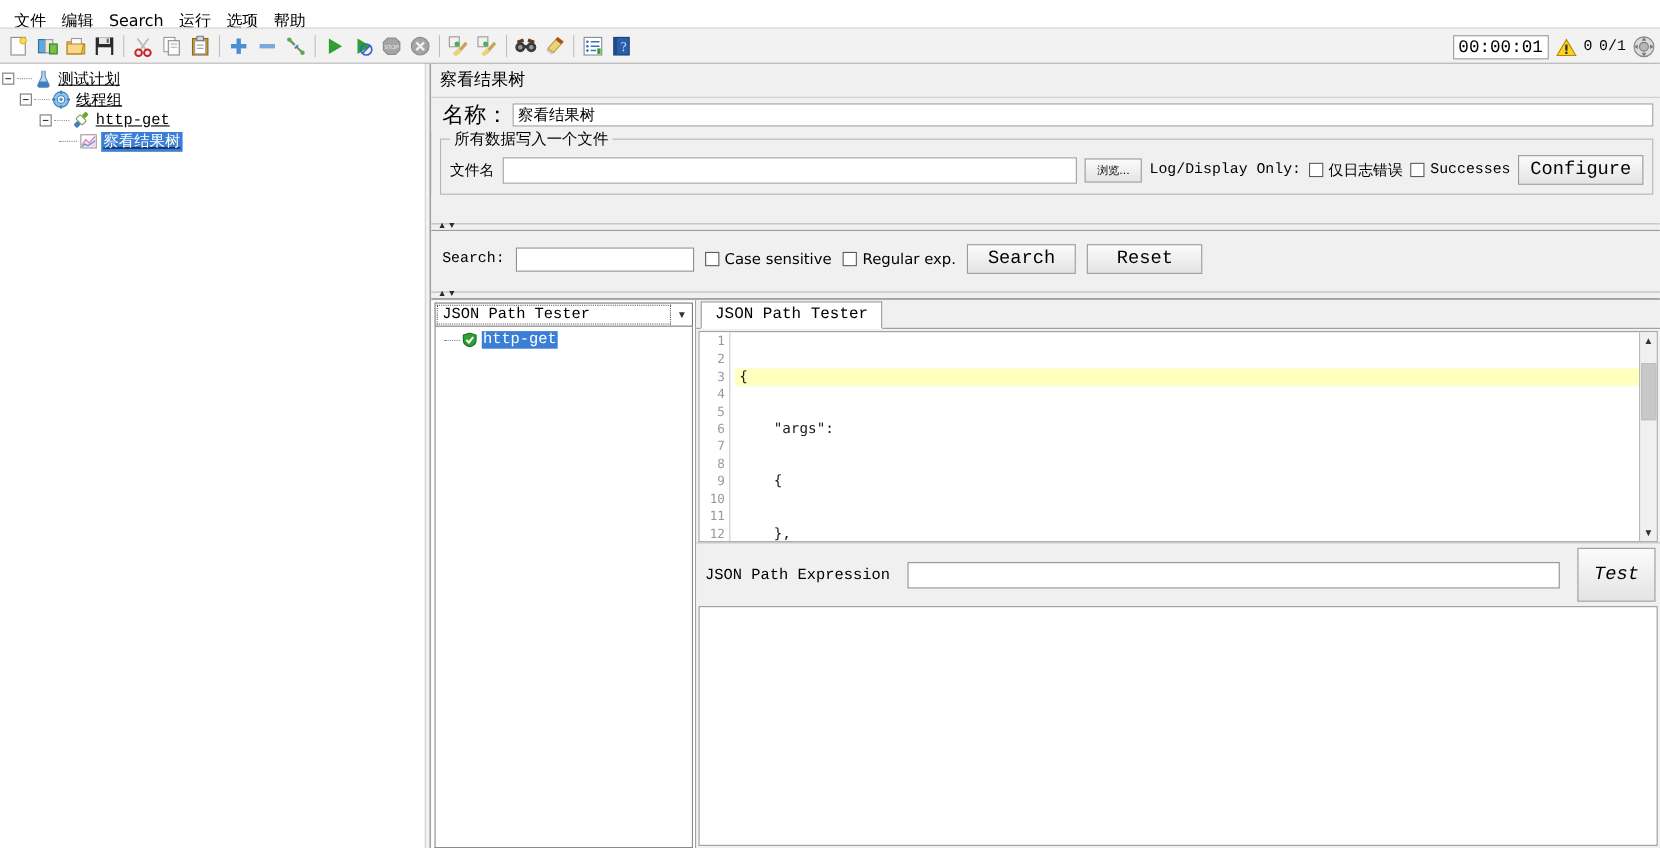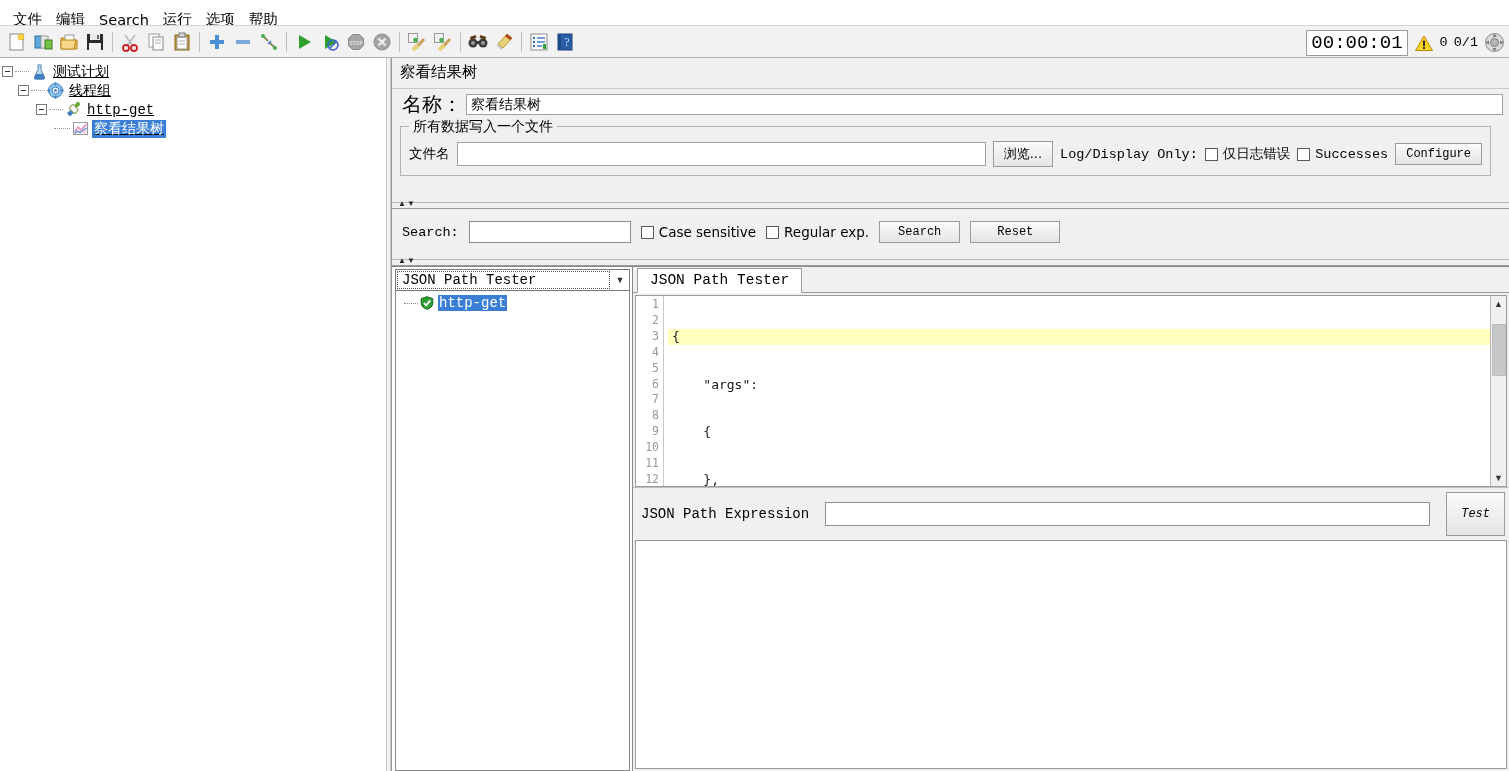--- a/index.html
+++ b/index.html
@@ -65,21 +65,21 @@
     top: 0;
     height: 33px;
     display: flex;
     align-items: center;
     gap: 6px;
   }
   .timer-box {
     border: 1px solid #9a9a9a;
     background: #ffffff;
     font-family: "Liberation Mono", monospace;
-    font-size: 19px;
+    font-size: 16px;
     padding: 1px 4px;
     letter-spacing: 0px;
   }
   .warn-count, .err-count {
     font-family: "Liberation Mono", monospace;
     font-size: 13.5px;
   }
 
   
   .main {
@@ -184,21 +184,21 @@
     font-size: 14px;
     font-family: "DejaVu Sans", sans-serif;
     padding: 1px 4px;
     outline: none;
     color: #000;
   }
   .txt.plain { border: 1px solid #f0f0f0; background:#ffffff; }
 
   
   .fs-wrap {
-    margin: 6px 18px 0 8px;
+    margin: 6px 6px 0 8px;
     border: 1px solid #b4b4b4;
     position: relative;
     padding: 14px 8px 8px 8px;
     background: #f0f0f0;
   }
   .fs-legend {
     position: absolute;
     top: -9px;
     left: 8px;
     background: #f0f0f0;
@@ -208,27 +208,27 @@
   }
   .fs-inner {
     display: flex;
     align-items: center;
     gap: 7px;
   }
   .btn {
     border: 1px solid #9a9a9a;
     background: linear-gradient(#fbfbfb, #e4e4e4);
     font-family: "Liberation Mono", monospace;
-    font-size: 12px;
+    font-size: 17px;
     padding: 3px 10px;
     cursor: default;
     white-space: nowrap;
     color: #000;
   }
-  .btn-cn { font-family: "DejaVu Sans", sans-serif; font-size: 13px; }
+  .btn-cn { font-family: "DejaVu Sans", sans-serif; font-size: 10px; }
   .mono-label {
     font-family: "Liberation Mono", monospace;
     font-size: 13.5px;
     white-space: nowrap;
   }
   .cb {
     width: 13px; height: 13px;
     border: 1px solid #5a5a5a;
     background: #ffffff;
     display: inline-block;

